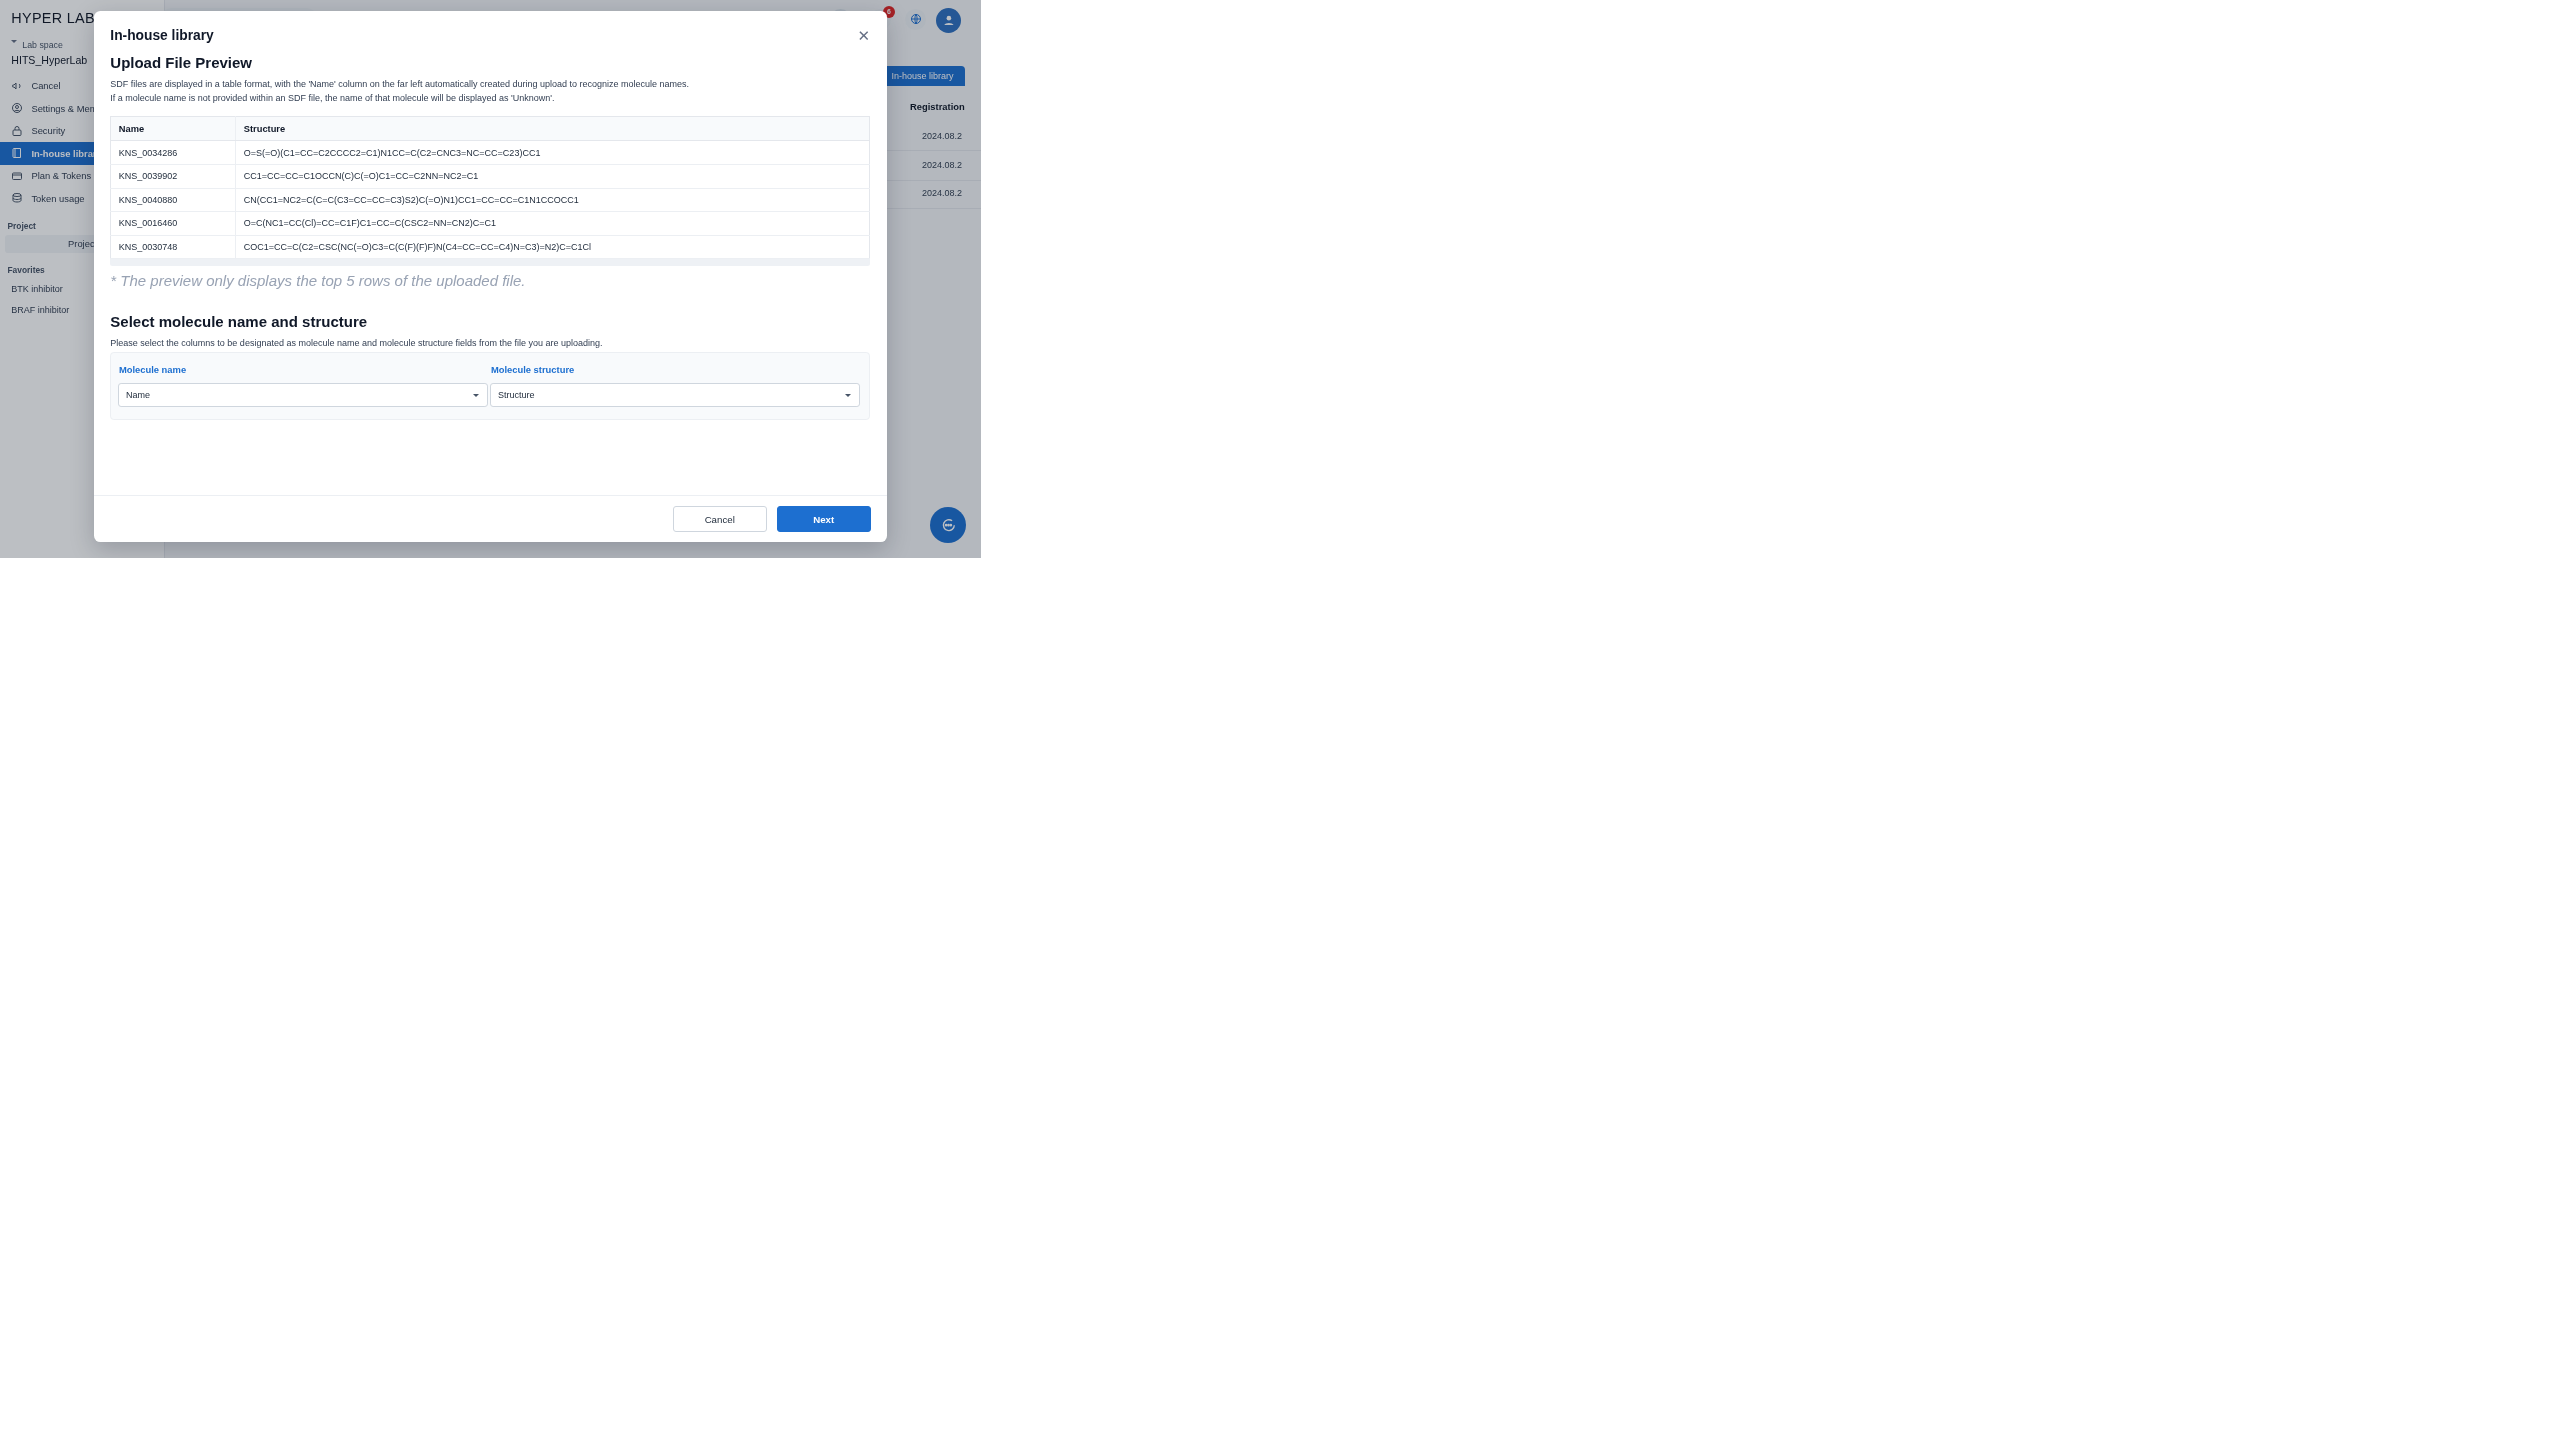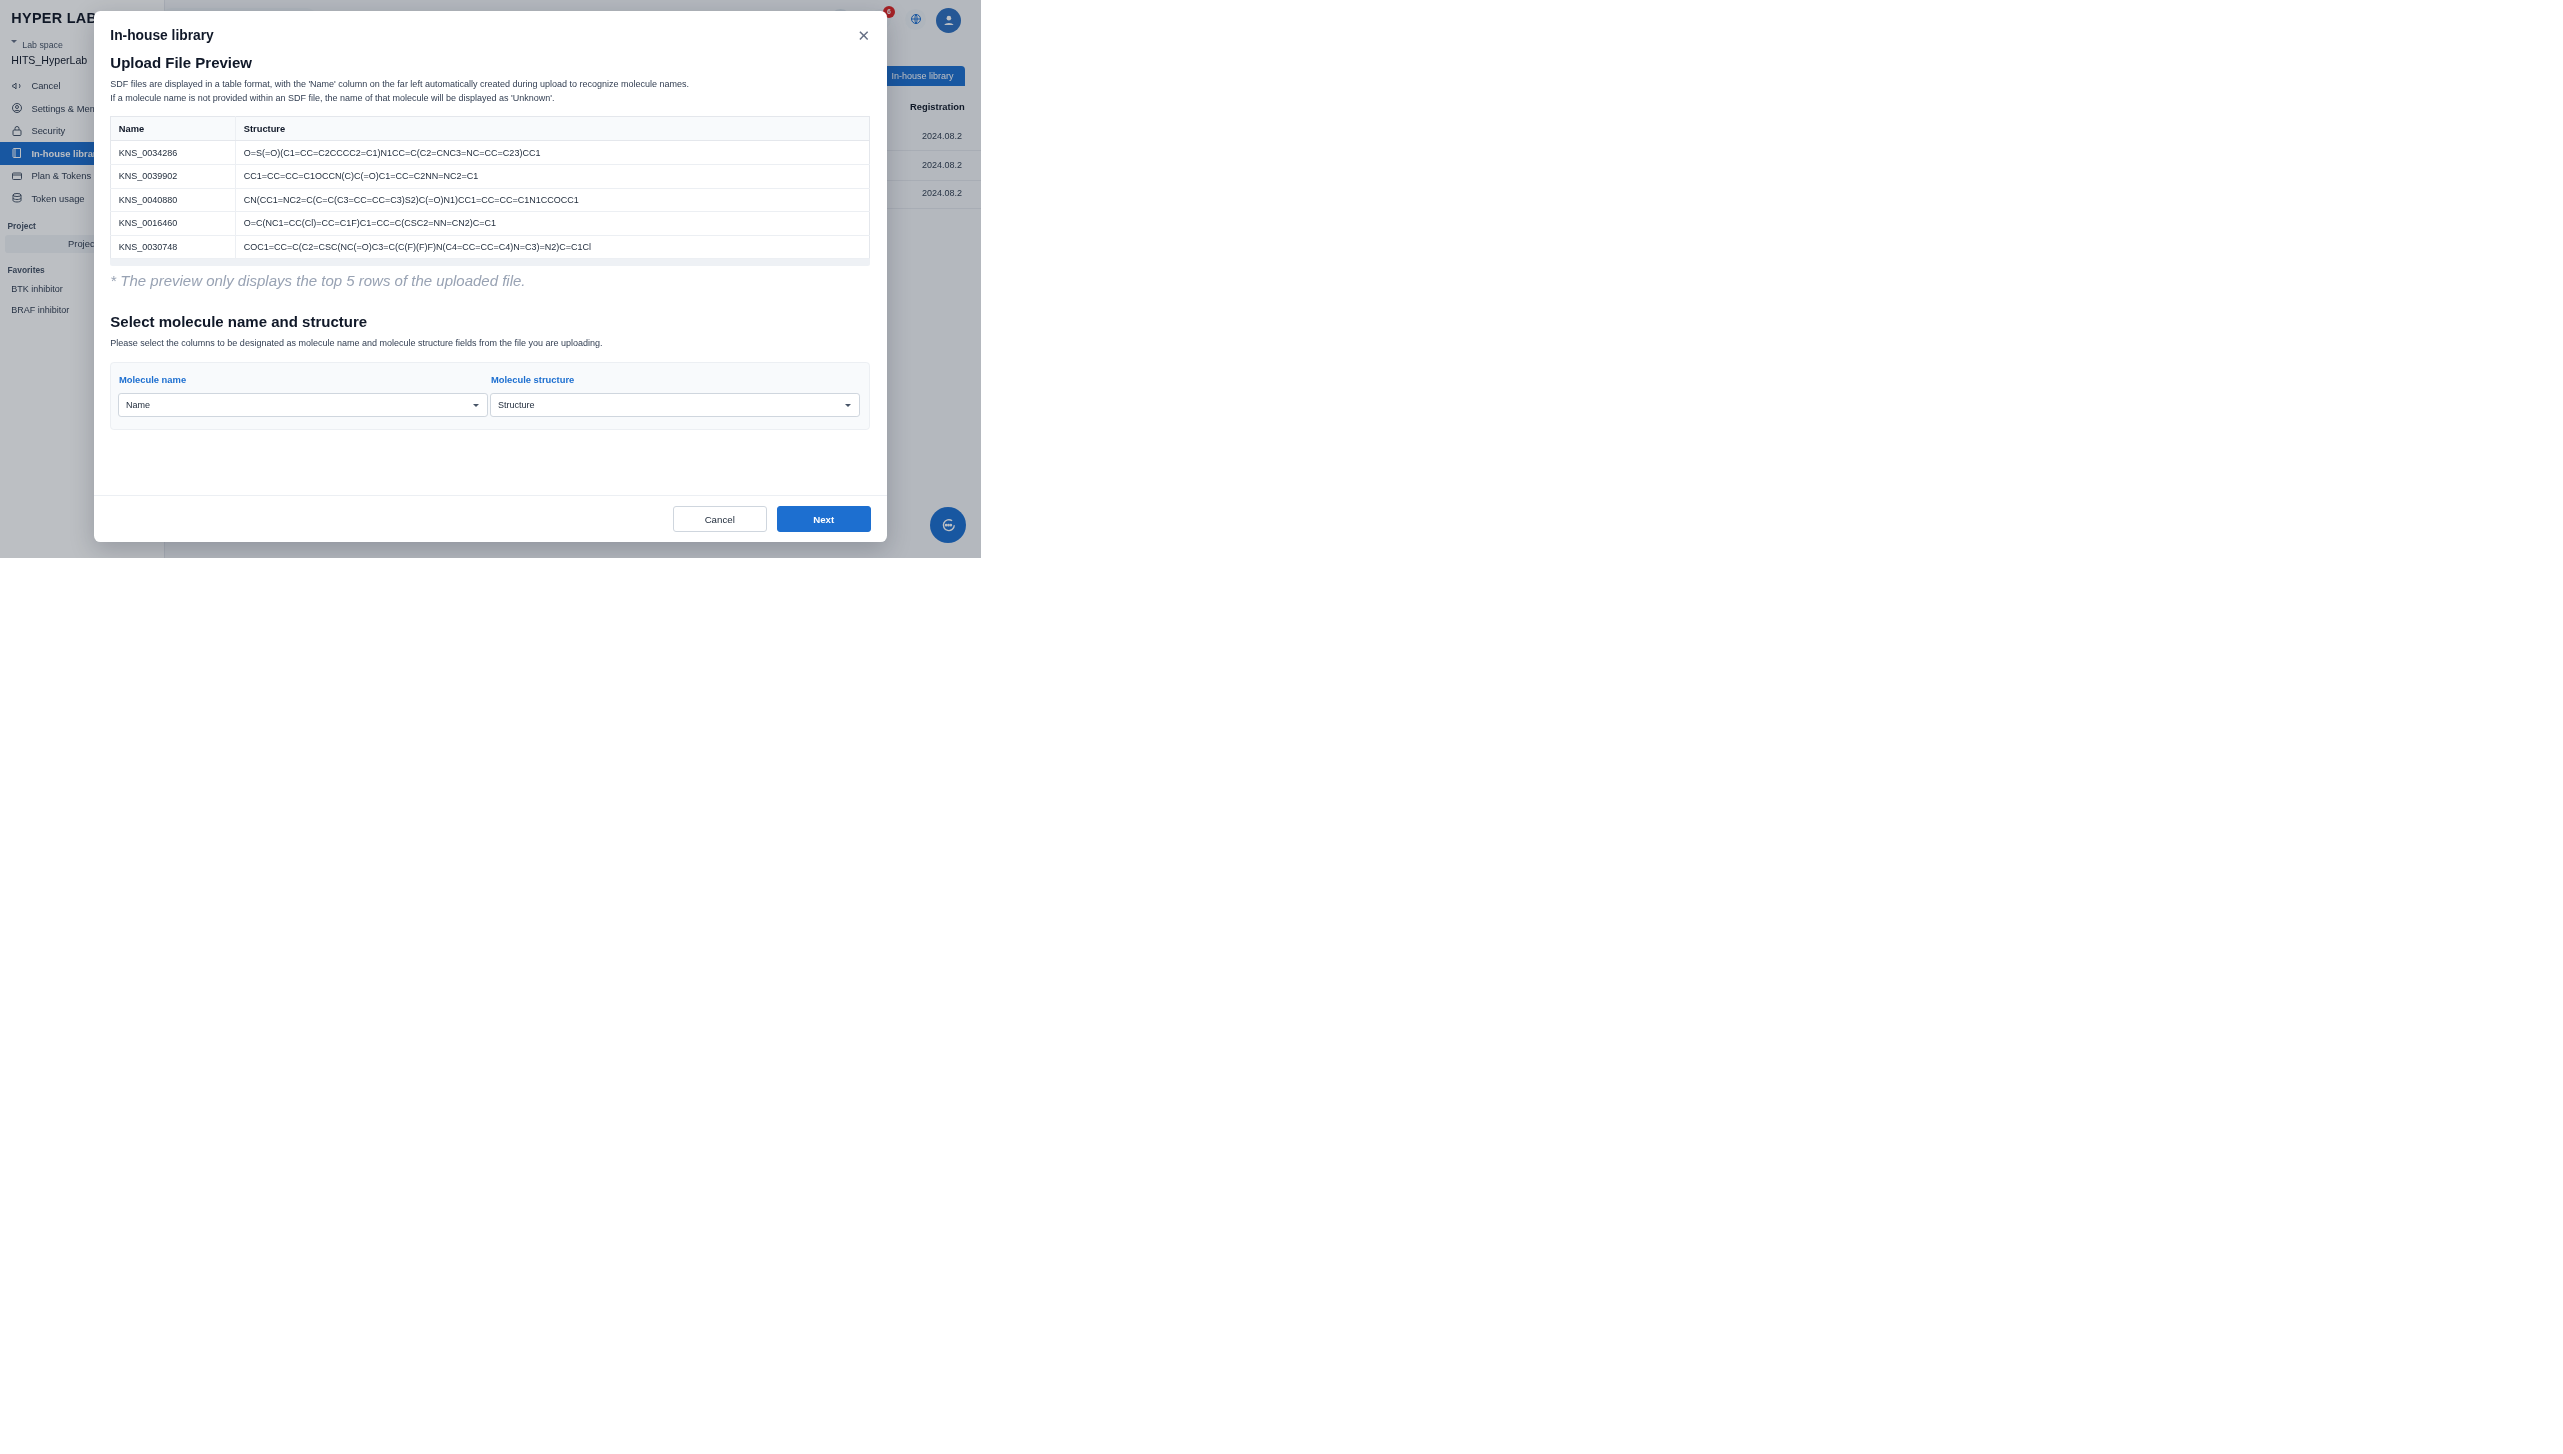--- a/index.html
+++ b/index.html
@@ -13,21 +13,21 @@
 
   
   #app-bg { position: absolute; inset: 0; background: #f4f6f8; }
 
   .sidebar {
     position: absolute; left: 0; top: 0; width: 165px; height: 558px;
     background: #ffffff; border-right: 0.6px solid #e4e7ec;
   }
   .brand {
     height: 35px; display: flex; align-items: center; padding-left: 11.3px;
-    font-size: 14.4px; font-weight: bold; letter-spacing: 0.3px; color: #111827;
+    font-size: 14.4px; font-weight: normal; letter-spacing: 0.3px; color: #111827;
   }
   .labspace-header {
     display: flex; align-items: flex-start; gap: 5px;
     padding: 5px 0 1.3px 11.3px; font-size: 8.8px; color: #475467;
   }
   .caret-down {
     width: 0; height: 0; border-left: 3.1px solid transparent;
     border-right: 3.1px solid transparent; border-top: 3.8px solid #667085;
   }
   .labspace-name {
@@ -125,21 +125,21 @@
   .preview-table td {
     font-size: 9px; color: #1d2939; padding: 6.3px 7.5px;
     border-bottom: 0.6px solid #eceff3; white-space: nowrap; overflow: hidden; text-overflow: ellipsis;
   }
   .preview-table th:first-child, .preview-table td:first-child { width: 125px; border-right: 0.6px solid #eceff3; }
   .table-scroll-strip { width: 760px; height: 6.3px; background: #eef1f5; border-radius: 0 0 2.5px 2.5px; }
   .note { margin-top: 6px; font-size: 15px; color: #98a2b3; font-style: italic; }
 
   .sec2 { margin-top: 24px; }
   .select-panel {
-    margin-top: 12px; width: 760px; background: #f8fafc; border: 0.6px solid #eceff3;
+    margin-top: 2px; width: 760px; background: #f8fafc; border: 0.6px solid #eceff3;
     border-radius: 3.8px; padding: 11.3px 6.3px 12.5px 6.3px; display: flex; gap: 2px;
   }
   .field { width: 370px; }
   .field-label { font-size: 9.4px; font-weight: 600; color: #1d6fd0; margin: 0 0 7.5px 1.3px; }
   .select-box {
     position: relative; height: 24px; background: #fff; border: 0.6px solid #cfd6de;
     border-radius: 3.1px; display: flex; align-items: center; padding: 0 7.5px;
     font-size: 9px; color: #1d2939; cursor: pointer;
   }
   .select-caret {

